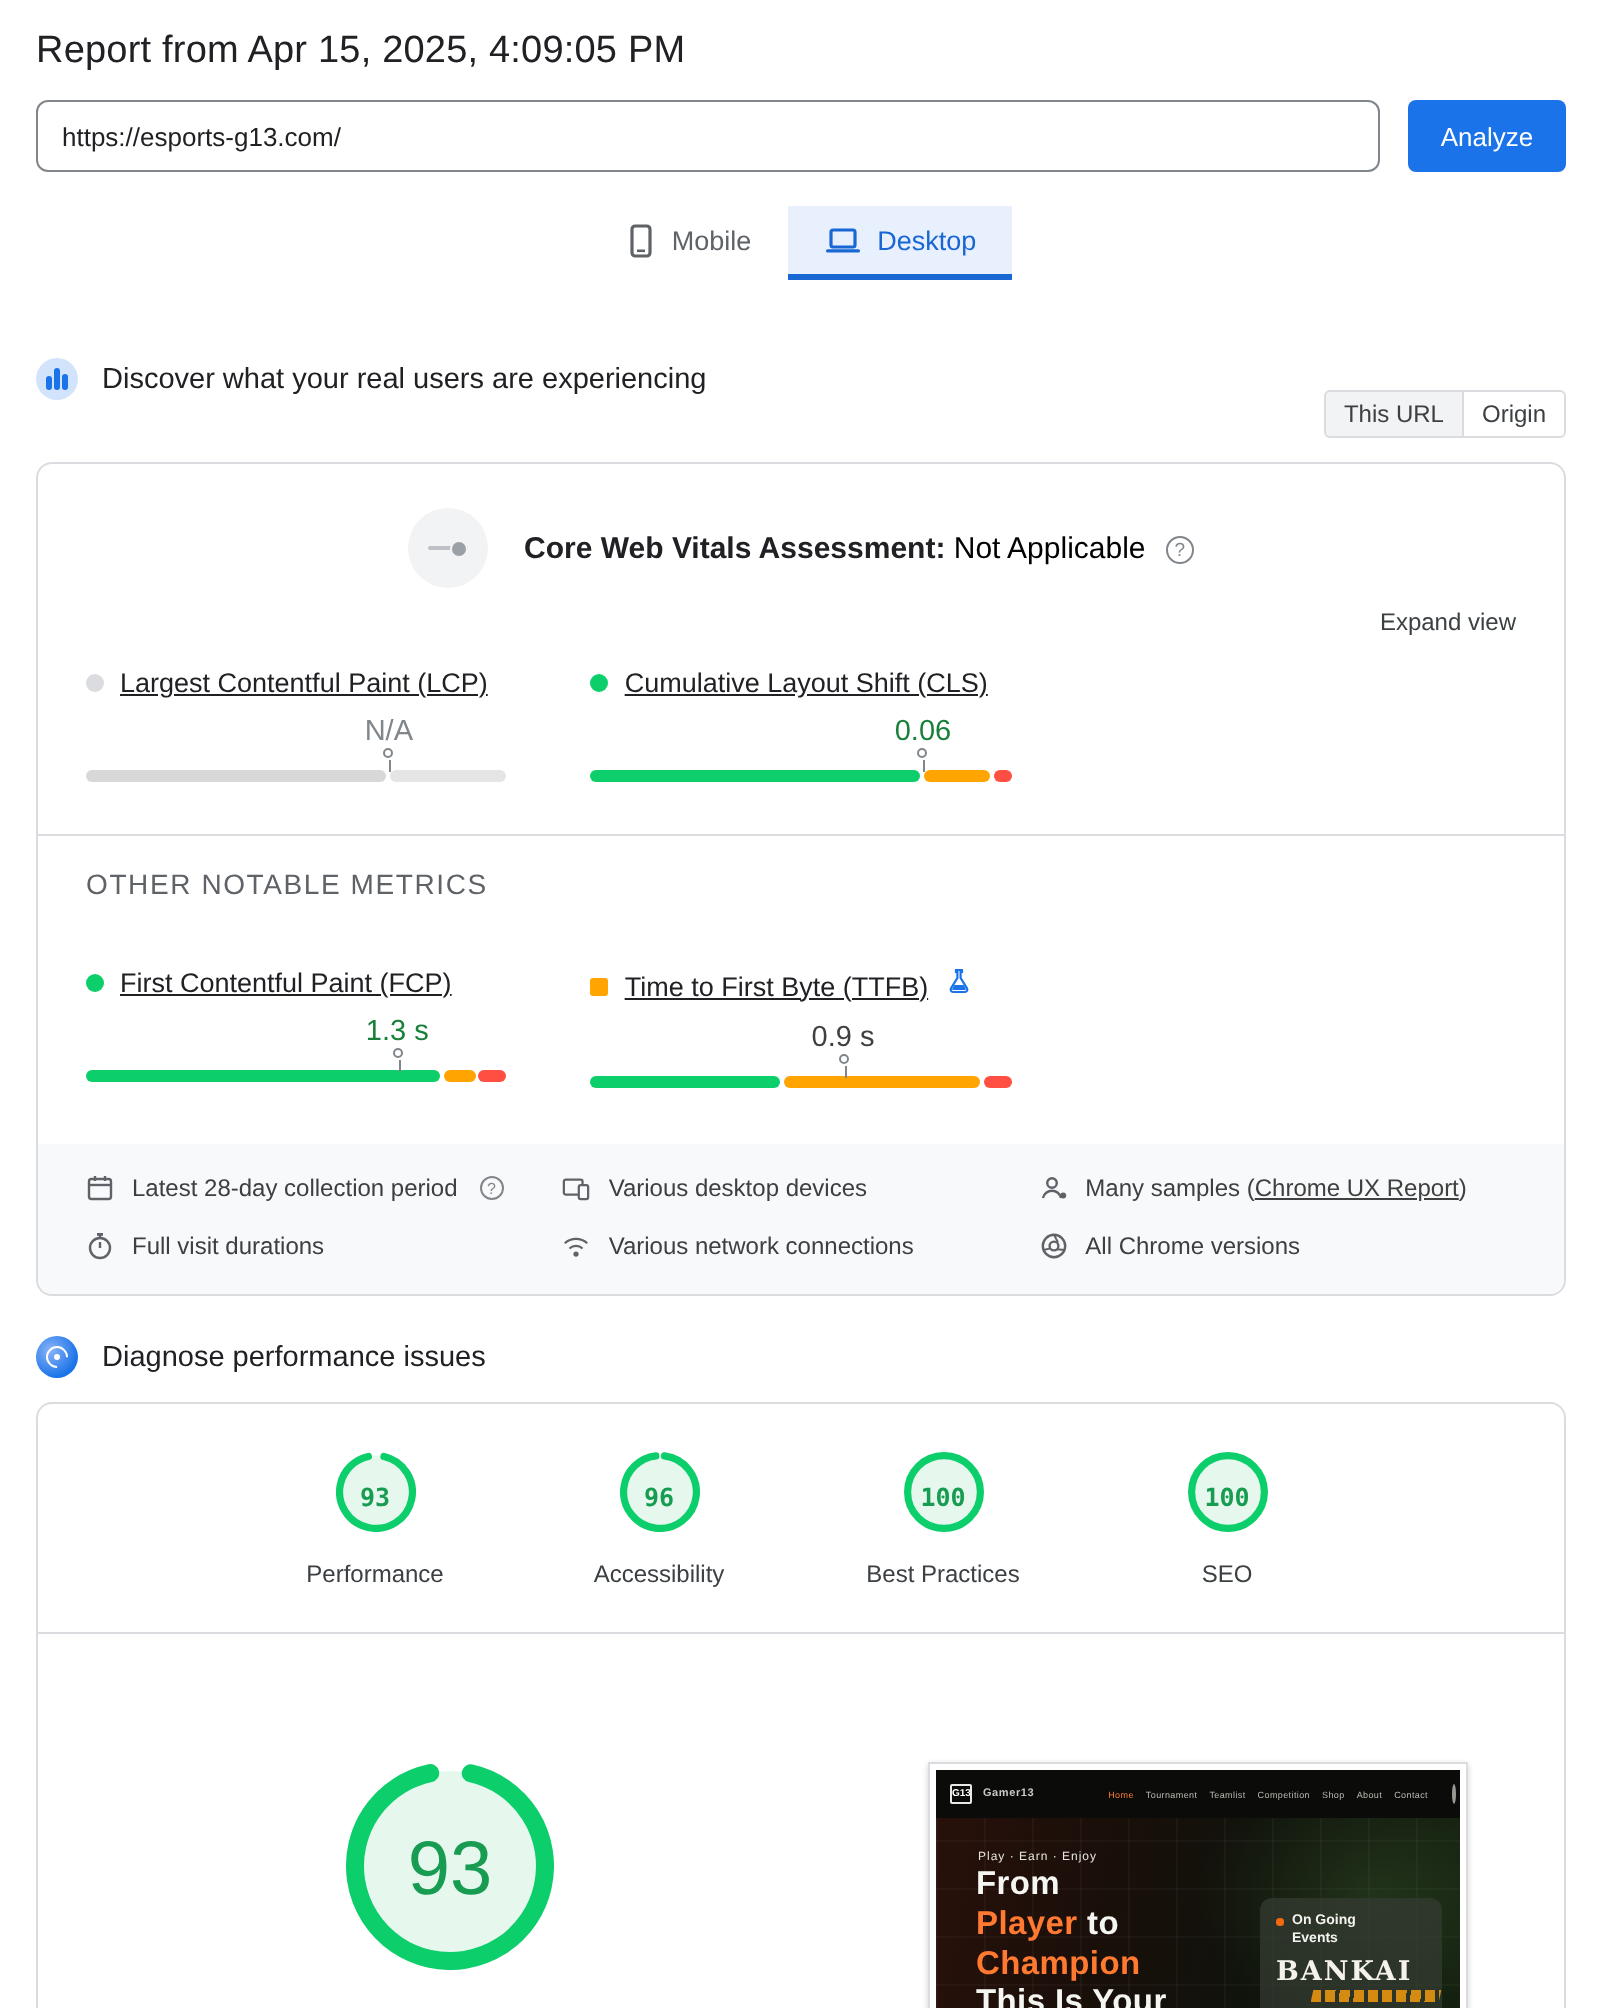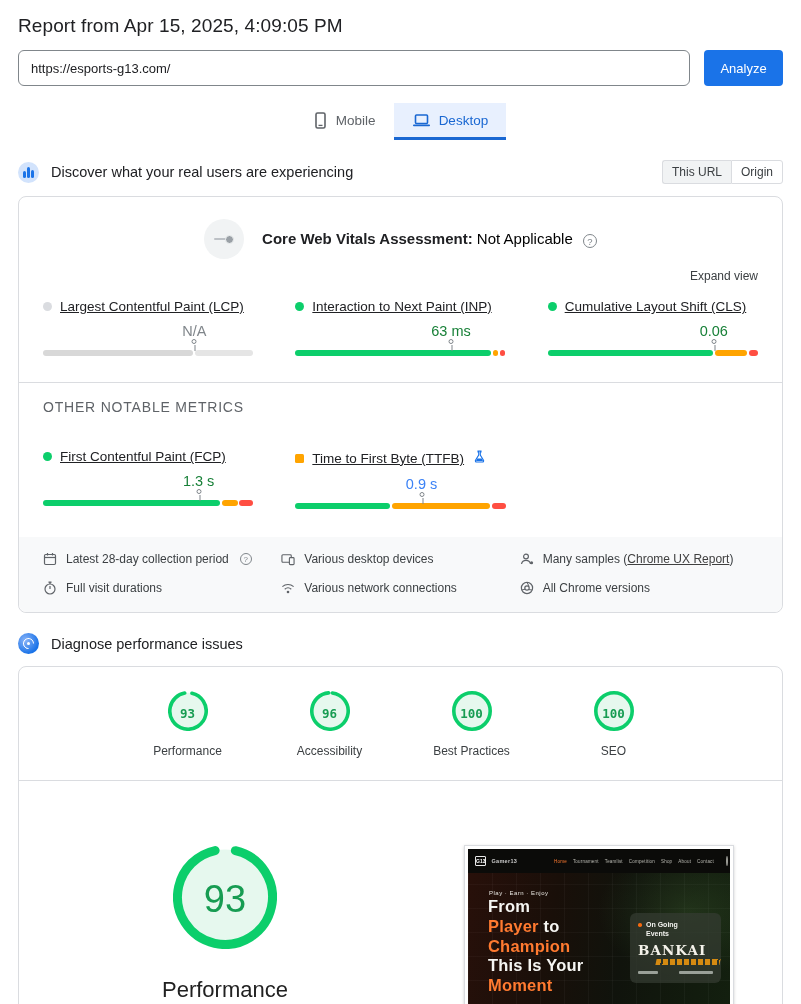--- a/index.html
+++ b/index.html
@@ -37,21 +37,21 @@
   .crux-ic { width: 21px; height: 21px; border-radius: 50%; background: #d2e3fc; position: relative; flex: 0 0 21px; }
   .crux-ic i { position: absolute; bottom: 5px; width: 2.5px; background: #1a73e8; border-radius: 2px; }
   .crux-ic i:nth-child(1){ left: 5px; height: 7px; }
   .crux-ic i:nth-child(2){ left: 9px; height: 11px; }
   .crux-ic i:nth-child(3){ left: 13px; height: 8px; }
   .diag-ic { width: 21px; height: 21px; border-radius: 50%; flex: 0 0 21px;
              background: radial-gradient(circle at 35% 35%, #8ab4f8, #1a73e8 70%); position: relative; }
   .diag-ic::before { content:""; position:absolute; left:5px; top:5px; width:9px; height:9px;
              border:1.6px solid #fff; border-radius:50%; border-bottom-color: transparent; transform: rotate(-45deg); }
   .diag-ic::after { content:""; position:absolute; left:9px; top:9px; width:3px; height:3px; background:#fff; border-radius:50%; }
-  .toggle-group { margin-left: auto; display: flex; }
+  .toggle-group { margin-left: auto; display: flex; margin-top: 35px; }
   .toggle-btn { font-size: 12px; color: #3c4043; border: 1px solid #dadce0; background: #fff;
                 padding: 4px 9px; cursor: pointer; font-family: "Liberation Sans", sans-serif; }
   .toggle-btn:first-child { border-radius: 3px 0 0 3px; border-right: none; }
   .toggle-btn:last-child { border-radius: 0 3px 3px 0; }
   .toggle-btn.selected { background: #f1f3f4; }
 
   
   .card { margin: 0 18px; border: 1px solid #dadce0; border-radius: 8px; }
   .crux-card { padding: 20px 24px 0; }
 
@@ -219,35 +219,20 @@
           </div>
         <div class="m-bar">
             <i style="left: 0%; width: 71.5%; background: rgb(216, 216, 216);"></i>
             <i style="left: 72.5%; width: 27.5%; background: rgb(229, 229, 229);"></i>
             <b class="m-marker" style="left: 72%;"></b>
           </div>
       </div>
       <div class="metric">
         <div class="m-head">
             <span class="m-dot" style="background: rgb(12, 206, 107);"></span>
-            <a class="m-label">Interaction to Next Paint (INP)</a>
-          </div>
-        <div class="m-valwrap">
-            <span class="m-value" style="color: rgb(24, 128, 56); left: 74%;">63 ms</span>
-          </div>
-        <div class="m-bar">
-            <i style="left: 0%; width: 93%; background: rgb(12, 206, 107);"></i>
-            <i style="left: 93.9%; width: 2.4%; background: rgb(255, 164, 0);"></i>
-            <i style="left: 97.1%; width: 2.4%; background: rgb(255, 78, 66);"></i>
-            <b class="m-marker" style="left: 74%;"></b>
-          </div>
-      </div>
-      <div class="metric">
-        <div class="m-head">
-            <span class="m-dot" style="background: rgb(12, 206, 107);"></span>
             <a class="m-label">Cumulative Layout Shift (CLS)</a>
           </div>
         <div class="m-valwrap">
             <span class="m-value" style="color: rgb(24, 128, 56); left: 79%;">0.06</span>
           </div>
         <div class="m-bar">
             <i style="left: 0%; width: 78.5%; background: rgb(12, 206, 107);"></i>
             <i style="left: 79.4%; width: 15.4%; background: rgb(255, 164, 0);"></i>
             <i style="left: 95.7%; width: 4.3%; background: rgb(255, 78, 66);"></i>
             <b class="m-marker" style="left: 79%;"></b>
@@ -279,21 +264,21 @@
           <span class="m-dot" style="background: rgb(255, 164, 0); border-radius: 1.5px;"></span>
           <a class="m-label">Time to First Byte (TTFB)</a>
           <span class="m-flask" style="display: inline-block;">
             <svg width="11" height="13" viewBox="0 0 11 13">
                 <path d="M4 1h3v1l-0.7 0v3l3.2 5.2a1.2 1.2 0 0 1-1 1.8H2.5a1.2 1.2 0 0 1-1-1.8L4.7 5V2L4 2z" fill="none" stroke="#1a73e8" stroke-width="1.1"></path>
                 <path d="M3.2 8.5h4.6l1 1.7a0.5 0.5 0 0 1-0.4 0.8H2.6a0.5 0.5 0 0 1-0.4-0.8z" fill="#1a73e8"></path>
               </svg>
           </span>
         </div>
         <div class="m-valwrap">
-            <span class="m-value" style="color: #3b82f6; left: 60%;">0.9 s</span>
+            <span class="m-value" style="color: #404040; left: 60%;">0.9 s</span>
           </div>
         <div class="m-bar">
             <i style="left: 0%; width: 45%; background: rgb(12, 206, 107);"></i>
             <i style="left: 45.9%; width: 46.6%; background: rgb(255, 164, 0);"></i>
             <i style="left: 93.4%; width: 6.6%; background: rgb(255, 78, 66);"></i>
             <b class="m-marker" style="left: 60%;"></b>
           </div>
       </div>
       <div></div>
     </div>

